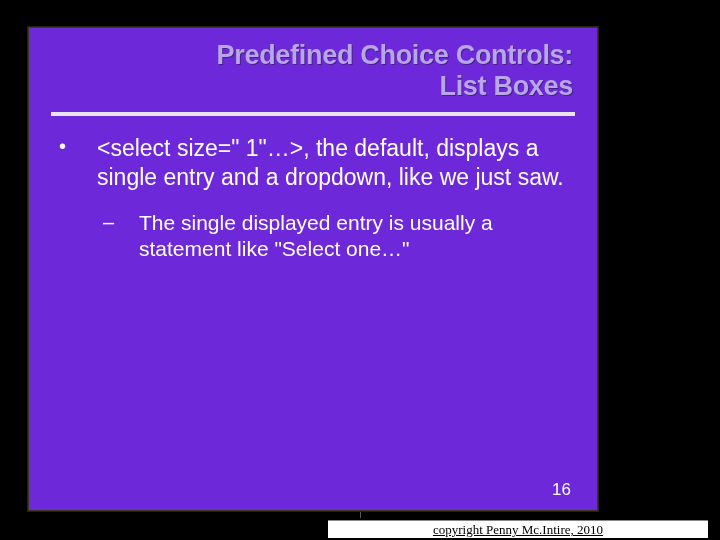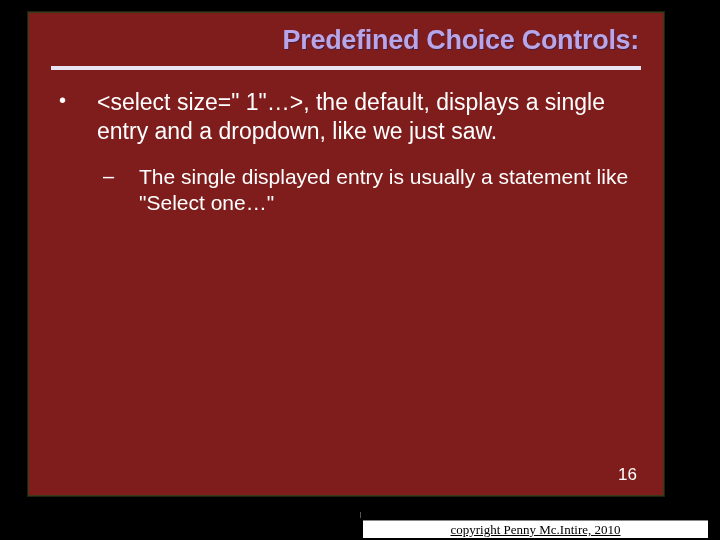--- a/index.html
+++ b/index.html
@@ -4,25 +4,25 @@
 <style>
   * { margin: 0; padding: 0; box-sizing: border-box; }
   html, body { width: 720px; height: 540px; overflow: hidden; }
   body {
     background: #000;
     font-family: Verdana, Tahoma, Geneva, sans-serif;
     position: relative;
   }
   .slide {
     position: absolute;
-    top: 12px;
+    top: 27px;
     left: 28px;
-    width: 636px;
+    width: 570px;
     height: 484px;
-    background: #7f1d1d;
+    background: #6d28d9;
     border: 1px solid #3a3a1a;
   }
   
   .slide::before {
     content: "";
     position: absolute;
     inset: -2px;
     border: 1px solid #222210;
     pointer-events: none;
   }
@@ -83,21 +83,21 @@
     bottom: 0;
     left: 0;
     right: 0;
     height: 22px;
     display: flex;
     justify-content: flex-end;
     align-items: flex-end;
     padding: 0 12px 2px 0;
   }
   .copyright-inner {
-    width: 345px;
+    width: 380px;
     font-size: 13px;
     color: #000;
     background: #fff;
     text-align: center;
     text-decoration: underline;
     font-family: "Times New Roman", Times, serif;
     border-top: 1px solid #888;
     padding-top: 1px;
   }
   .tick {
@@ -108,20 +108,21 @@
     height: 6px;
     background: #555;
   }
 </style>
 </head>
 <body>
 
 <div class="slide">
   <div class="title">
     <span>Predefined Choice Controls:</span><br>
+    <span>List Boxes</span>
   </div>
   <div class="hr"></div>
 
   <div class="body">
     <div class="bullet-row">
       <div class="bullet-mark">•</div>
       <div class="bullet-text">&lt;select size=" 1"…&gt;, the default, displays a single entry and a dropdown, like we just saw.</div>
     </div>
     <div class="sub-row">
       <div class="sub-mark">–</div>

